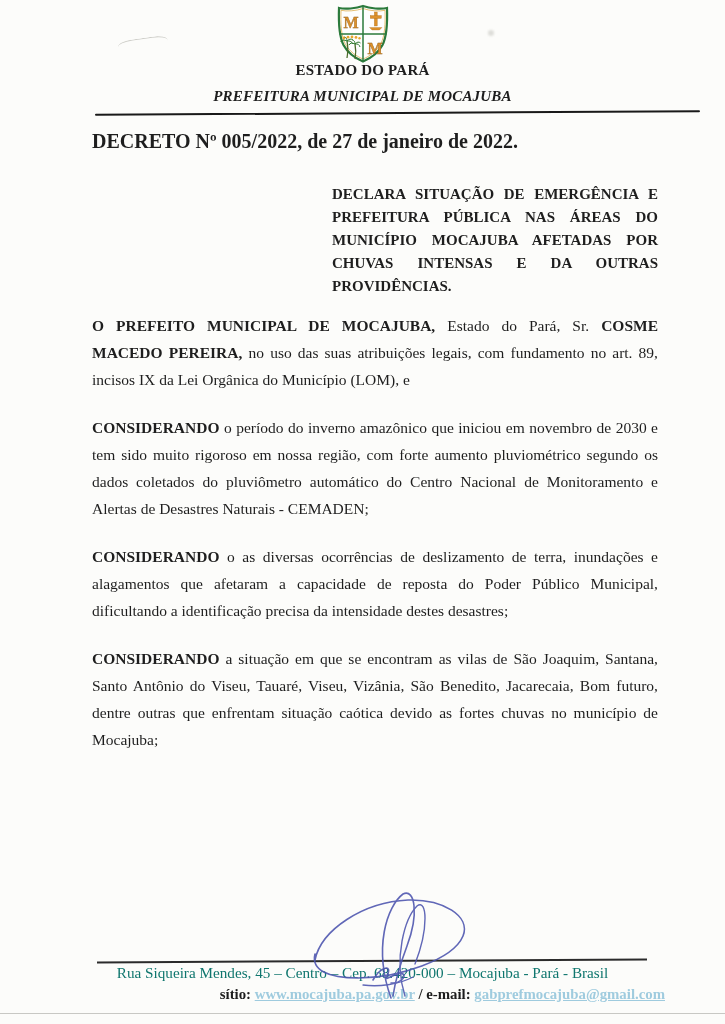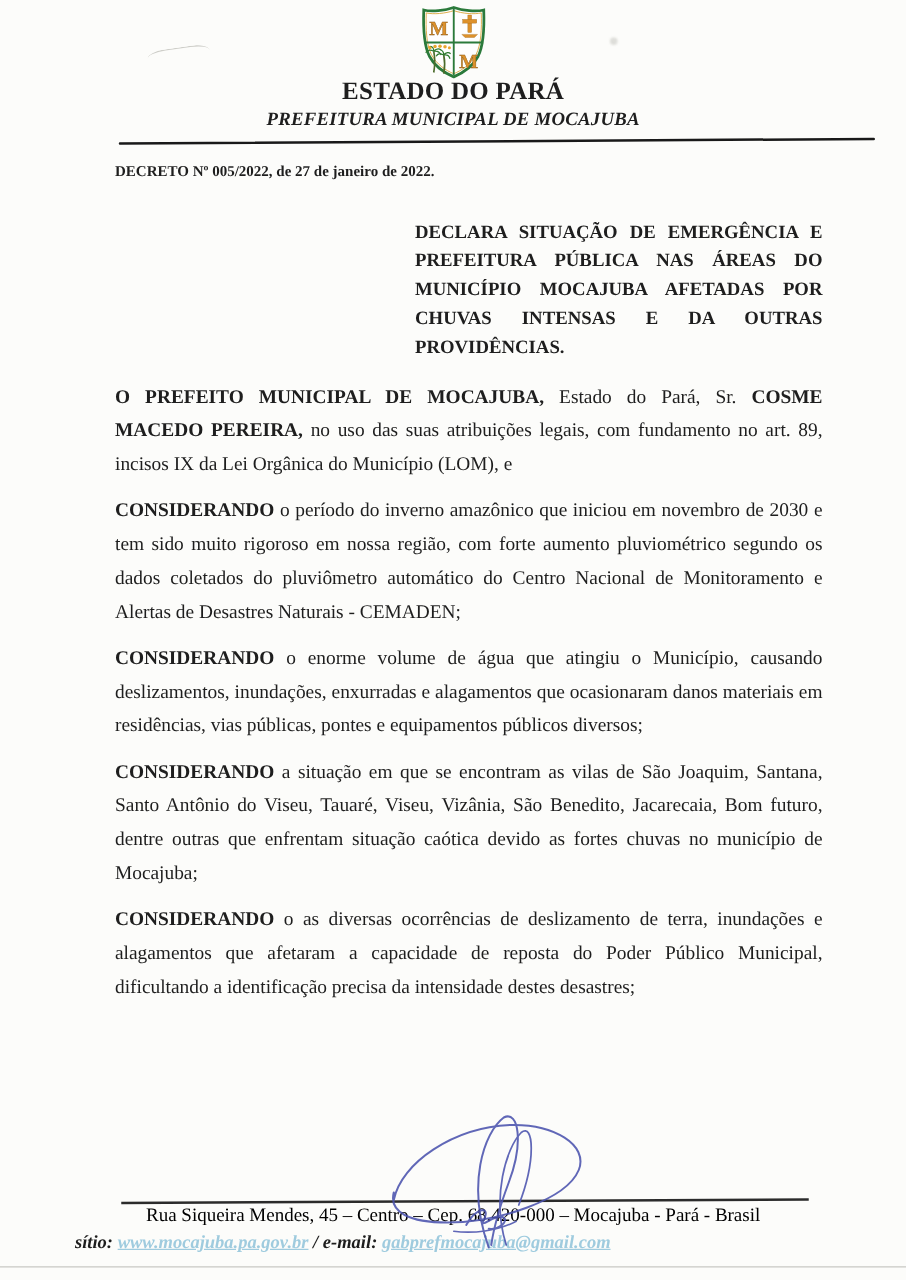--- a/index.html
+++ b/index.html
@@ -17,48 +17,48 @@
   
   .smudge1{position:absolute;left:118px;top:38px;width:50px;height:10px;
     border-top:1px solid rgba(120,120,110,.35);border-radius:60%/100%;transform:rotate(-8deg);}
   .smudge2{position:absolute;left:488px;top:30px;width:6px;height:6px;
     background:rgba(130,130,120,.25);border-radius:50%;filter:blur(1px);}
   .scan-bottom-edge{position:absolute;left:0;top:1013px;width:725px;height:1px;background:#c8c8c4;}
 
   
   .crest{position:absolute;left:333px;top:4px;width:60px;height:60px;}
   .hline{position:absolute;left:0;width:725px;text-align:center;font-weight:bold;letter-spacing:.2px;}
-  .hline1{top:62px;font-size:20px;}
+  .hline1{top:62px;font-size:15px;}
   .hline2{top:88px;font-size:15px;font-style:italic;}
   .hline3{top:94px;font-size:15.5px;}
   .header-rule{position:absolute;left:95px;top:112px;width:605px;height:2.4px;
     background:#191919;transform:rotate(-0.35deg);border-radius:1px;}
 
   
   .doc-body{position:absolute;left:92px;top:130px;width:566px;}
-  .decree-title{font-size:12px;font-weight:bold;margin:0;}
+  .decree-title{font-size:20px;font-weight:bold;margin:0;}
   .epigraph{
     margin:30px 0 0 240px;width:326px;
     font-weight:bold;font-size:15px;line-height:23px;
     text-align:justify;
   }
-  .pars{display:flex;flex-direction:column;gap:10px;margin-top:14px;}
+  .pars{display:flex;flex-direction:column;gap:21px;margin-top:14px;}
   .body-par{margin:0;font-size:15.5px;line-height:27px;text-align:justify;}
   .body-par .b{font-weight:bold;}
 
   
   .signature{position:absolute;left:303px;top:888px;width:175px;height:114px;z-index:3;}
 
   
   .footer-rule{position:absolute;left:97px;top:960px;width:550px;height:1.8px;
     background:#2b2b2b;transform:rotate(-0.3deg);}
   .footer-address{position:absolute;left:60px;top:964px;width:605px;
-    text-align:center;font-size:15.2px;color:#000000;}
+    text-align:center;font-size:15.2px;color:#0f766e;}
   .footer-contacts{position:absolute;left:60px;top:986px;width:605px;
-    text-align:left;font-size:14.8px;font-weight:bold;color:#1d1d1d;font-style:italic;}
+    text-align:right;font-size:14.8px;font-weight:bold;color:#1d1d1d;}
   .footer-contacts .plain{font-weight:bold;}
   .footer-link{text-decoration:underline;opacity:.85;}
 </style>
 </head>
 <body>
 
 <div class="page">
 
   <div class="smudge1"></div>
   <div class="smudge2"></div>
@@ -95,23 +95,22 @@
   <div class="hline hline1">ESTADO DO PARÁ</div>
   <div class="hline hline2">PREFEITURA MUNICIPAL DE MOCAJUBA</div>
   <div class="header-rule"></div>
 
   <div class="doc-body">
     <p class="decree-title">DECRETO Nº 005/2022, de 27 de janeiro de 2022.</p>
     <p class="epigraph">DECLARA SITUAÇÃO DE EMERGÊNCIA E PREFEITURA PÚBLICA NAS ÁREAS DO MUNICÍPIO MOCAJUBA AFETADAS POR CHUVAS INTENSAS E DA OUTRAS PROVIDÊNCIAS.</p>
     <div class="pars">
         <p class="body-par"><span class="b">O PREFEITO MUNICIPAL DE MOCAJUBA,</span><span> Estado do Pará, Sr. </span><span class="b">COSME MACEDO PEREIRA,</span><span> no uso das suas atribuições legais, com fundamento no art. 89, incisos IX da Lei Orgânica do Município (LOM), e</span></p>
         <p class="body-par"><span class="b">CONSIDERANDO</span><span> o período do inverno amazônico que iniciou em novembro de 2030 e tem sido muito rigoroso em nossa região, com forte aumento pluviométrico segundo os dados coletados do pluviômetro automático do Centro Nacional de Monitoramento e Alertas de Desastres Naturais - CEMADEN;</span></p>
-        <p class="body-par"><span class="b">CONSIDERANDO</span><span> o enorme volume de água que atingiu o Município, causando deslizamentos, inundações, enxurradas e alagamentos que ocasionaram danos materiais em residências, vias públicas, pontes e equipamentos públicos diversos;</span></p>
+        <p class="body-par"><span class="b">CONSIDERANDO</span><span> o as diversas ocorrências de deslizamento de terra, inundações e alagamentos que afetaram a capacidade de reposta do Poder Público Municipal, dificultando a identificação precisa da intensidade destes desastres;</span></p>
         <p class="body-par"><span class="b">CONSIDERANDO</span><span> a situação em que se encontram as vilas de São Joaquim, Santana, Santo Antônio do Viseu, Tauaré, Viseu, Vizânia, São Benedito, Jacarecaia, Bom futuro, dentre outras que enfrentam situação caótica devido as fortes chuvas no município de Mocajuba;</span></p>
-        <p class="body-par"><span class="b">CONSIDERANDO</span><span> o as diversas ocorrências de deslizamento de terra, inundações e alagamentos que afetaram a capacidade de reposta do Poder Público Municipal, dificultando a identificação precisa da intensidade destes desastres;</span></p>
       </div>
   </div>
 
   <svg class="signature" viewBox="0 0 175 114">
     <g fill="none" stroke-linecap="round" opacity="0.88">
       <path d="M12 72 C18 42 60 14 105 12 C140 11 168 28 160 48 C150 72 95 90 55 90 C25 90 8 82 12 66" stroke-width="1.6" stroke="#4b53ae"></path>
       <path d="M88 110 C70 60 84 18 100 6 C112 0 116 26 104 58 C98 74 92 94 90 108" stroke-width="1.6" stroke="#4b53ae"></path>
       <path d="M102 108 C90 70 102 30 114 18 C124 10 126 40 112 76" stroke-width="1.4" stroke="#4b53ae"></path>
       <path d="M70 92 C78 78 90 76 84 88 C80 96 94 82 100 86 C104 89 96 96 88 95" stroke-width="1.6" stroke="#4b53ae"></path>
       <path d="M60 97 C75 99 95 97 110 89" stroke-width="1.3" stroke="#4b53ae"></path>

